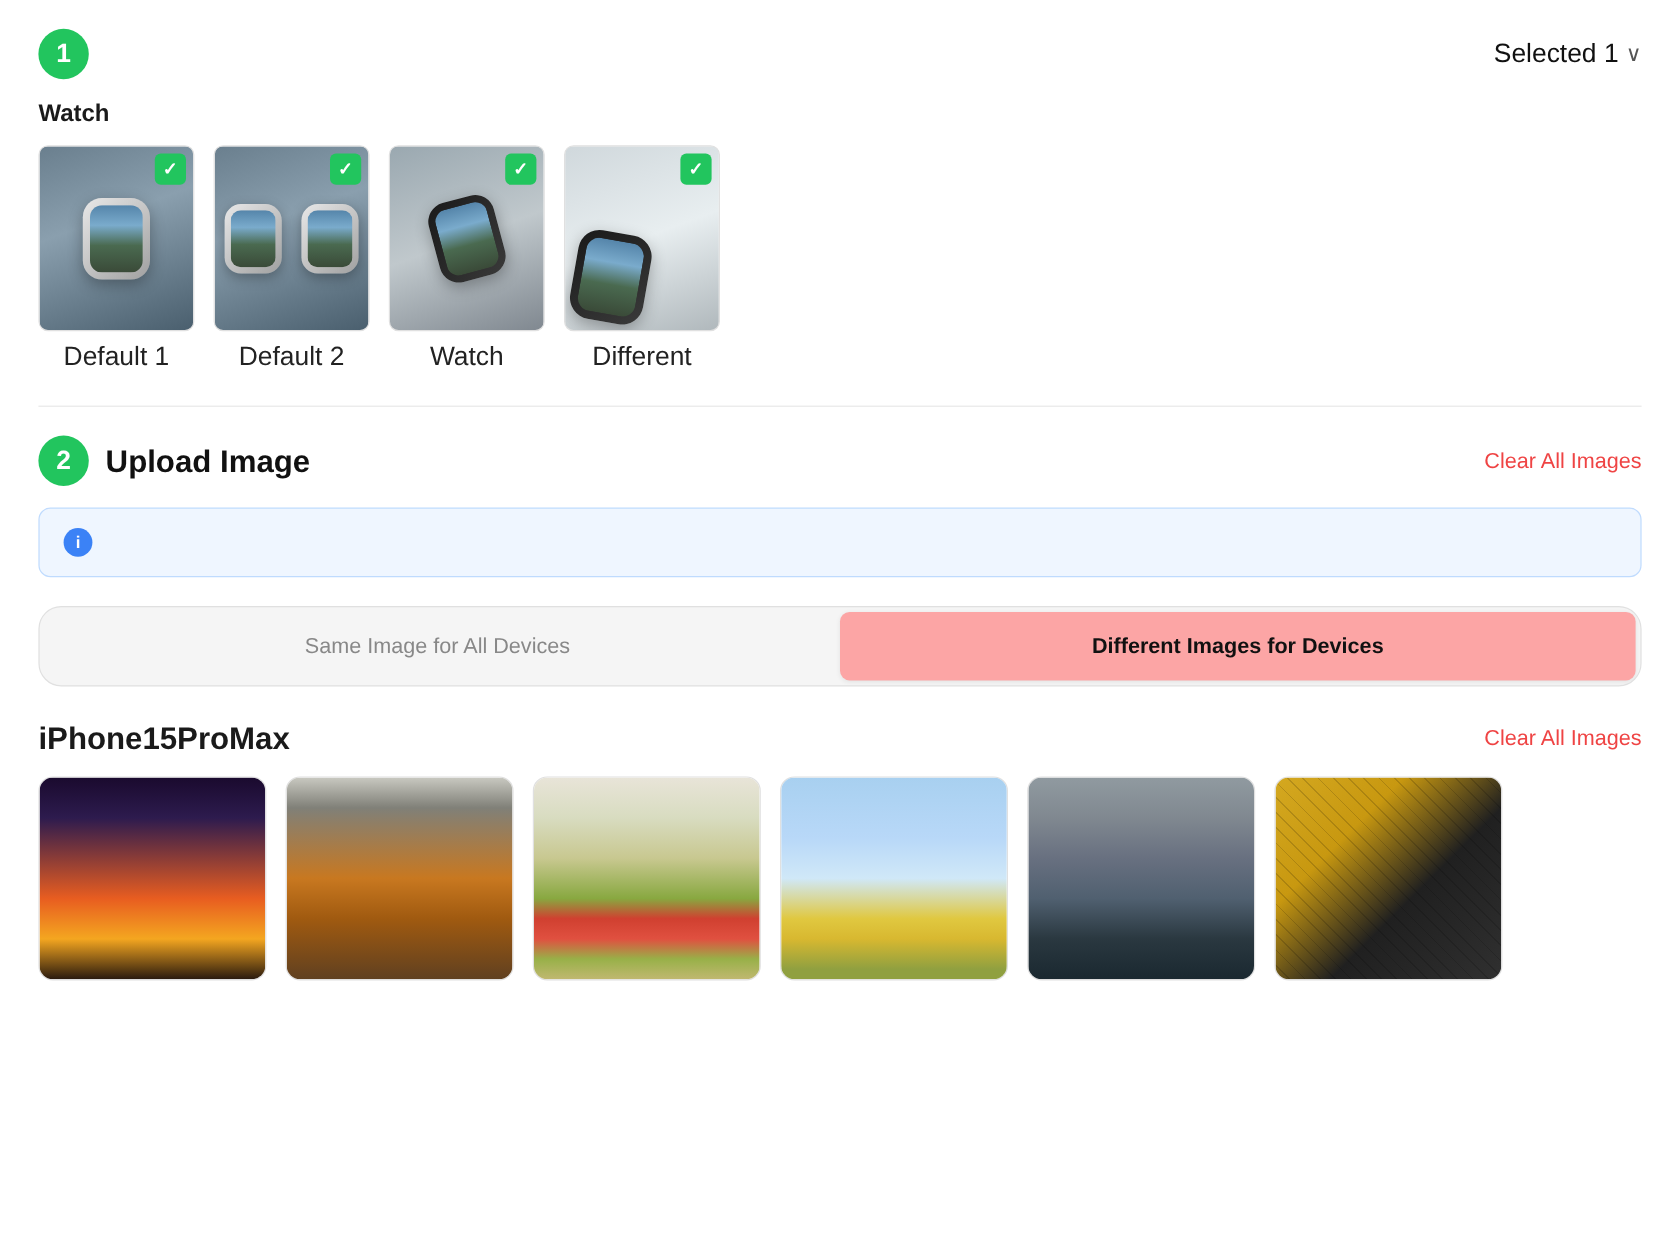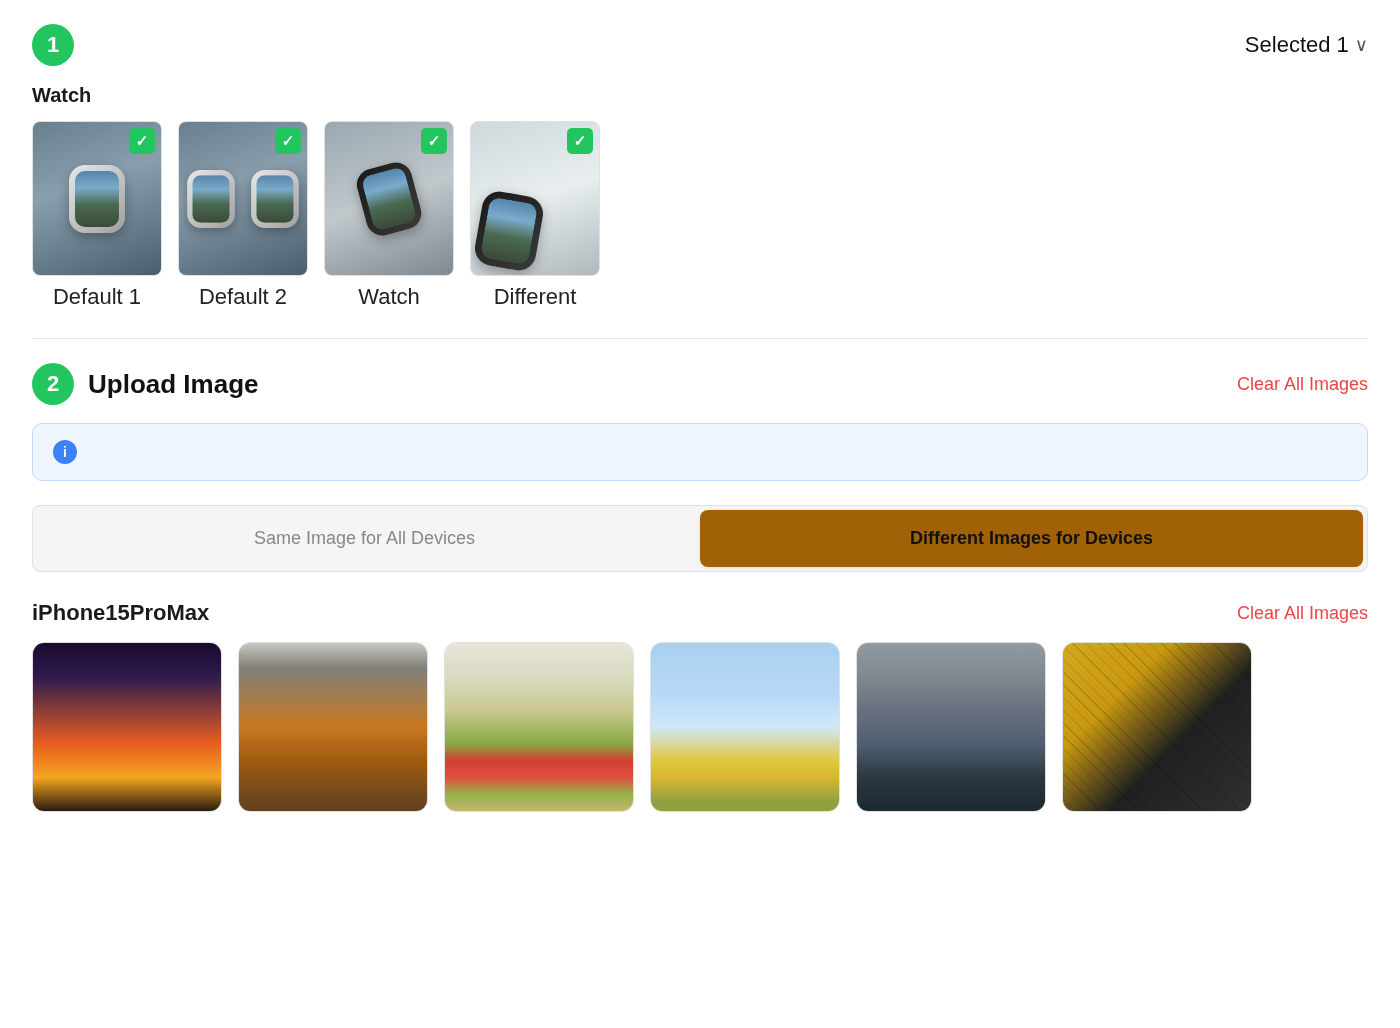--- a/index.html
+++ b/index.html
@@ -194,57 +194,57 @@
       display: flex;
       align-items: center;
       justify-content: center;
       flex-shrink: 0;
     }
 
     
     .toggle-tabs {
       display: flex;
       border: 1px solid #e0e0e0;
-      border-radius: 8px;
+      border-radius: 19px;
       overflow: hidden;
       margin-bottom: 28px;
       background: #f5f5f5;
     }
     .toggle-tab {
       flex: 1;
       padding: 18px;
       text-align: center;
       font-size: 18px;
       cursor: pointer;
       border: none;
       background: transparent;
       color: #888;
       font-weight: 400;
     }
     .toggle-tab.active {
-      background: #a16207;
+      background: #fca5a5;
       color: #111;
       font-weight: 600;
       border-radius: 8px;
       margin: 4px;
       box-shadow: 0 1px 4px rgba(0,0,0,0.08);
     }
 
     
     .device-section {
       margin-top: 4px;
     }
     .device-header {
       display: flex;
       align-items: center;
       justify-content: space-between;
       margin-bottom: 16px;
     }
     .device-title {
-      font-size: 22px;
+      font-size: 26px;
       font-weight: 700;
     }
 
     
     .image-grid {
       display: flex;
       gap: 16px;
       flex-wrap: wrap;
     }
     .image-slot {

